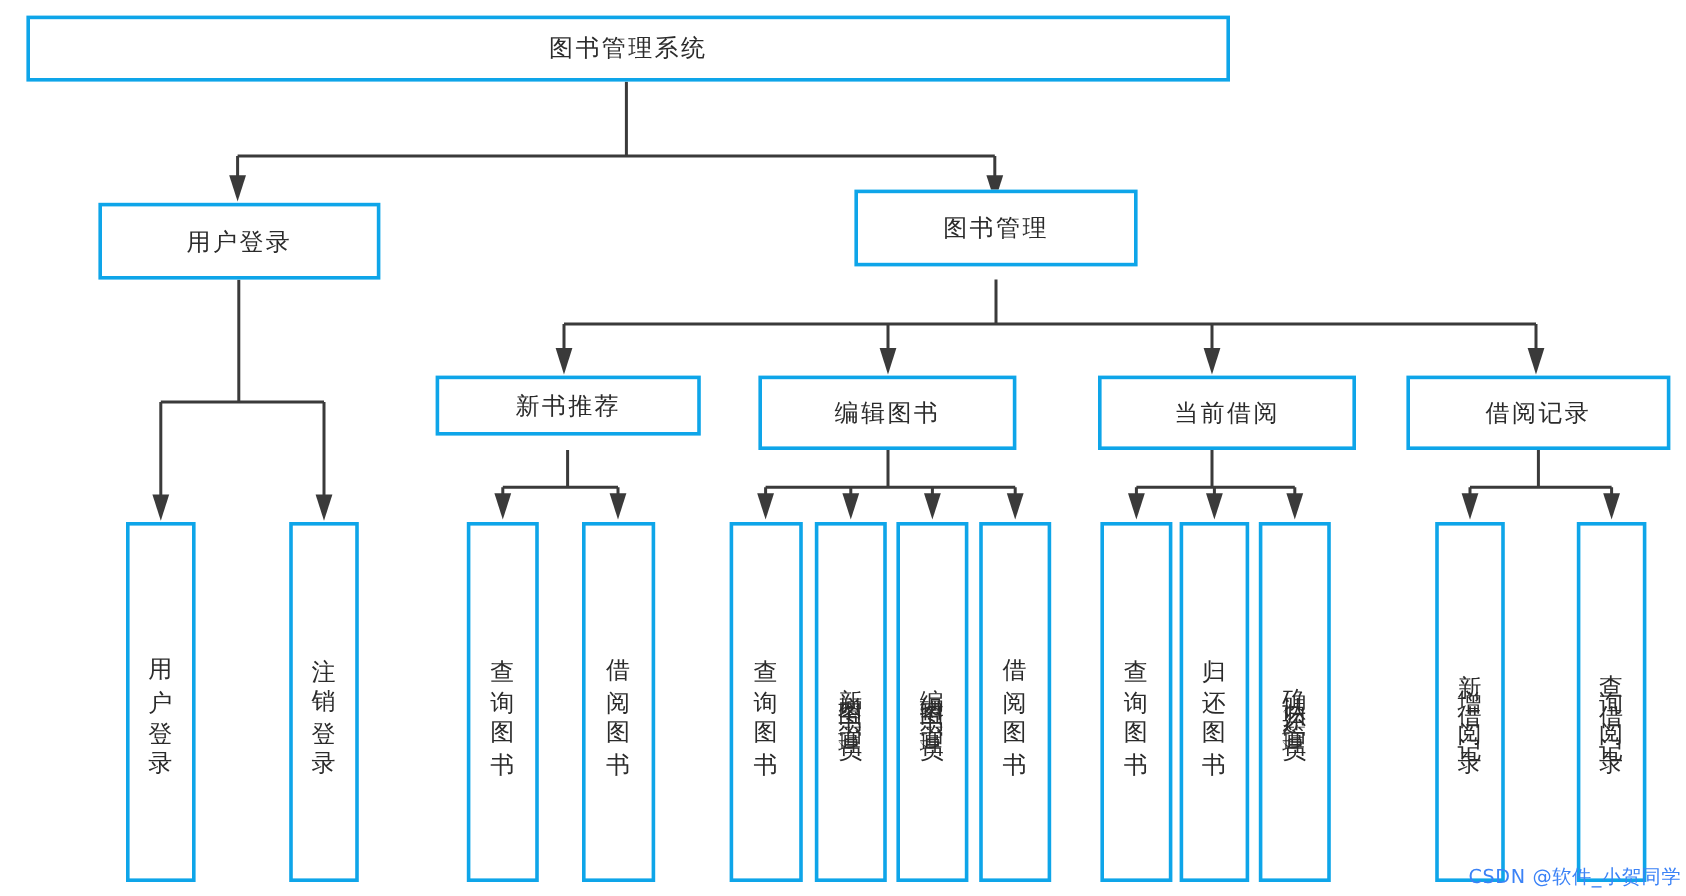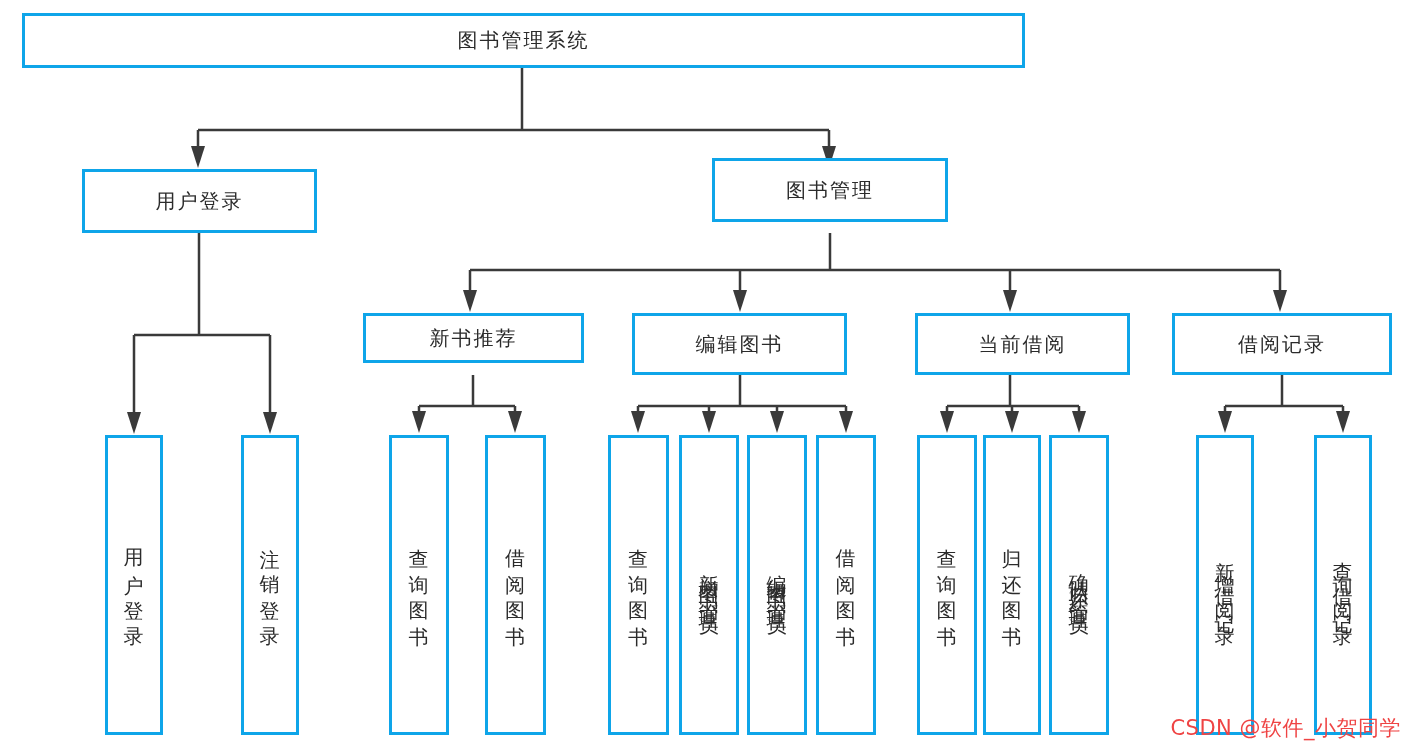--- a/index.html
+++ b/index.html
@@ -39,22 +39,22 @@
     line-height: 1;
   }
   .ls-wide  { letter-spacing: 26px; }
   .ls-med   { letter-spacing: 13px; }
   .ls-tight { letter-spacing: 6px; }
   .watermark {
     position: absolute;
     right: 4px;
     bottom: 5px;
     z-index: 2;
-    font-size: 21px;
-    color: #ef4444;
+    font-size: 16px;
+    color: #3b82f6;
     letter-spacing: 0.5px;
     white-space: nowrap;
   }
 </style>
 </head>
 <body>
 
 <div class="canvas">
 
   <svg class="wires" viewBox="0 0 1405 747" xmlns="http://www.w3.org/2000/svg">

